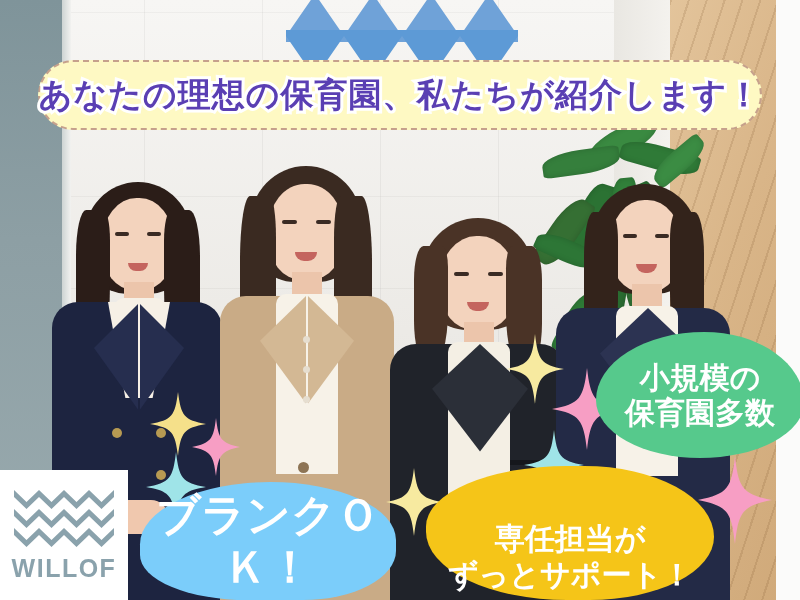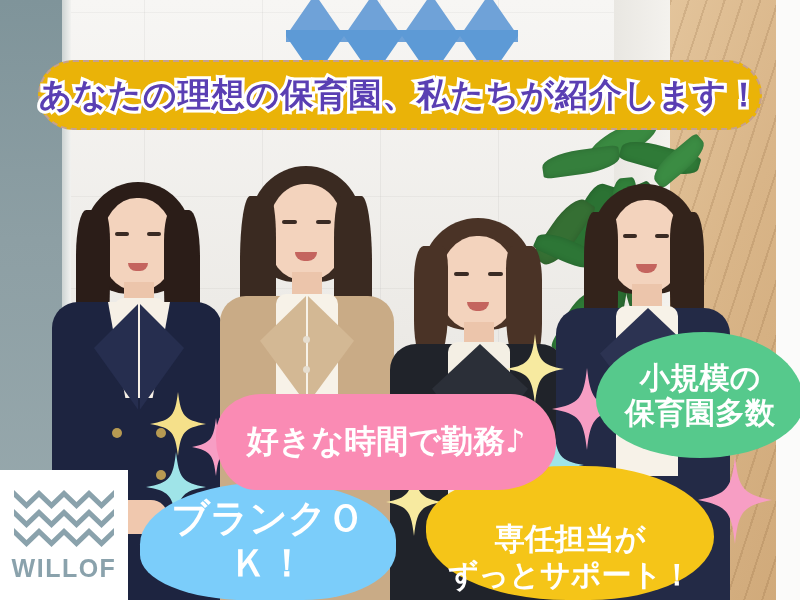--- a/index.html
+++ b/index.html
@@ -64,39 +64,39 @@
   .head{position:absolute;border-radius:48% 48% 44% 44%;background:#f3d3bd;}
   .hair{position:absolute;background:#2b1d18;border-radius:50% 50% 40% 40%;}
   .hair-side{position:absolute;background:#2b1d18;border-radius:40% 40% 55% 55%;}
   .neck{position:absolute;background:#ecc5ab;}
   .body{position:absolute;border-radius:26px 26px 0 0;}
   .shirt{position:absolute;background:#f6f0e6;border-radius:10px 10px 0 0;}
   .lapelL,.lapelR{position:absolute;}
 
   
   .banner{position:absolute;left:38px;top:60px;width:724px;height:70px;
-    background:#eab308;border:2px dashed #c6a18c;border-radius:36px;
+    background:#fef9c3;border:2px dashed #c6a18c;border-radius:36px;
     box-sizing:border-box;display:flex;align-items:center;justify-content:center;}
   .banner-text{
     font-size:33px;font-weight:700;color:#5a3fb3;letter-spacing:1px;
     font-family:"DejaVu Sans","Liberation Sans",sans-serif;
     -webkit-text-stroke:6px #ffffff;paint-order:stroke fill;
     white-space:nowrap;
   }
 
   .bubble{position:absolute;display:flex;align-items:center;justify-content:center;
     text-align:center;color:#ffffff;font-weight:700;line-height:1.18;
     font-family:"DejaVu Sans","Liberation Sans",sans-serif;}
 
   .bubble-green{left:596px;top:332px;width:208px;height:126px;background:#56c98c;
     border-radius:52% 48% 50% 50%/54% 56% 44% 46%;font-size:30px;}
   .bubble-pink{left:216px;top:394px;width:340px;height:96px;background:#fa8bb4;
     border-radius:46px 46px 60px 40px/40px 52px 46px 52px;font-size:32px;}
   .bubble-blue{left:140px;top:482px;width:256px;height:118px;background:#7bcdfa;
-    border-radius:56% 54% 40% 46%/58% 54% 46% 42%;font-size:38px;}
+    border-radius:56% 54% 40% 46%/58% 54% 46% 42%;font-size:44px;}
   .bubble-yellow{left:426px;top:466px;width:288px;height:134px;background:#f5c518;
     border-radius:50% 46% 44% 50%/46% 54% 48% 52%;font-size:30px;}
 
   
   .spark{position:absolute;}
   .spark svg{display:block;}
 
   
   .badge{position:absolute;left:0;top:470px;width:128px;height:130px;background:#ffffff;
     display:flex;flex-direction:column;align-items:center;justify-content:center;}
@@ -273,23 +273,20 @@
 
   <div class="bubble bubble-yellow">
     <span style="white-space:pre-line;margin-top:47px;">専任担当が
 ずっとサポート！</span>
   </div>
 
   <div class="bubble bubble-blue">
     <span style="white-space:pre-line;">ブランクＯＫ！</span>
   </div>
 
-  <div class="bubble bubble-pink">
-    <span style="white-space:pre-line;">好きな時間で勤務♪</span>
-  </div>
 
   <div class="badge">
     <div class="badge-zigs">
       <svg width="100" height="60" viewBox="0 0 100 60">
         <g fill="#8aa2ac">
           <path d="M0 2 L12.5 14 L25 2 L37.5 14 L50 2 L62.5 14 L75 2 L87.5 14 L100 2 L100 9 L87.5 21 L75 9 L62.5 21 L50 9 L37.5 21 L25 9 L12.5 21 L0 9 Z"></path>
           <path d="M0 21 L12.5 33 L25 21 L37.5 33 L50 21 L62.5 33 L75 21 L87.5 33 L100 21 L100 28 L87.5 40 L75 28 L62.5 40 L50 28 L37.5 40 L25 28 L12.5 40 L0 28 Z"></path>
           <path d="M0 40 L12.5 52 L25 40 L37.5 52 L50 40 L62.5 52 L75 40 L87.5 52 L100 40 L100 47 L87.5 59 L75 47 L62.5 59 L50 47 L37.5 59 L25 47 L12.5 59 L0 47 Z"></path>
         </g>
       </svg>

